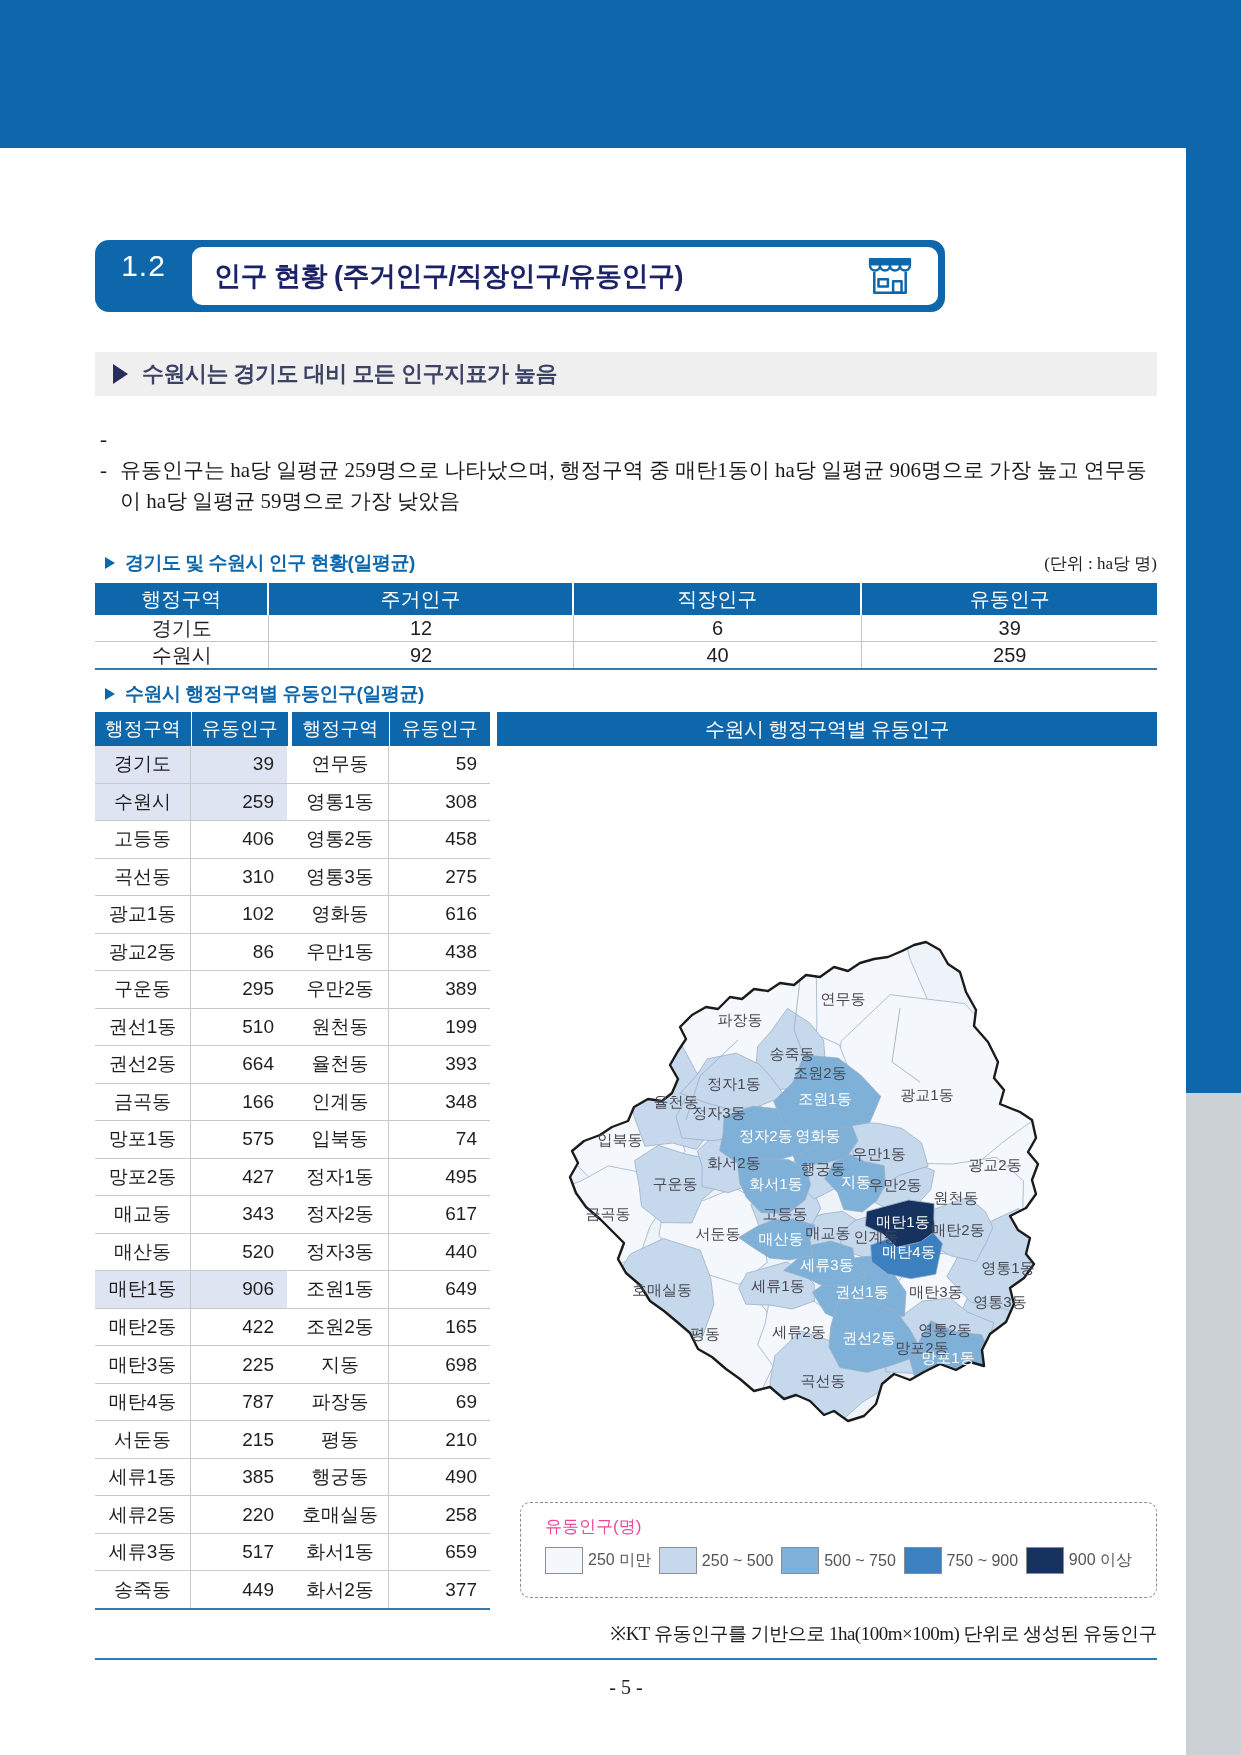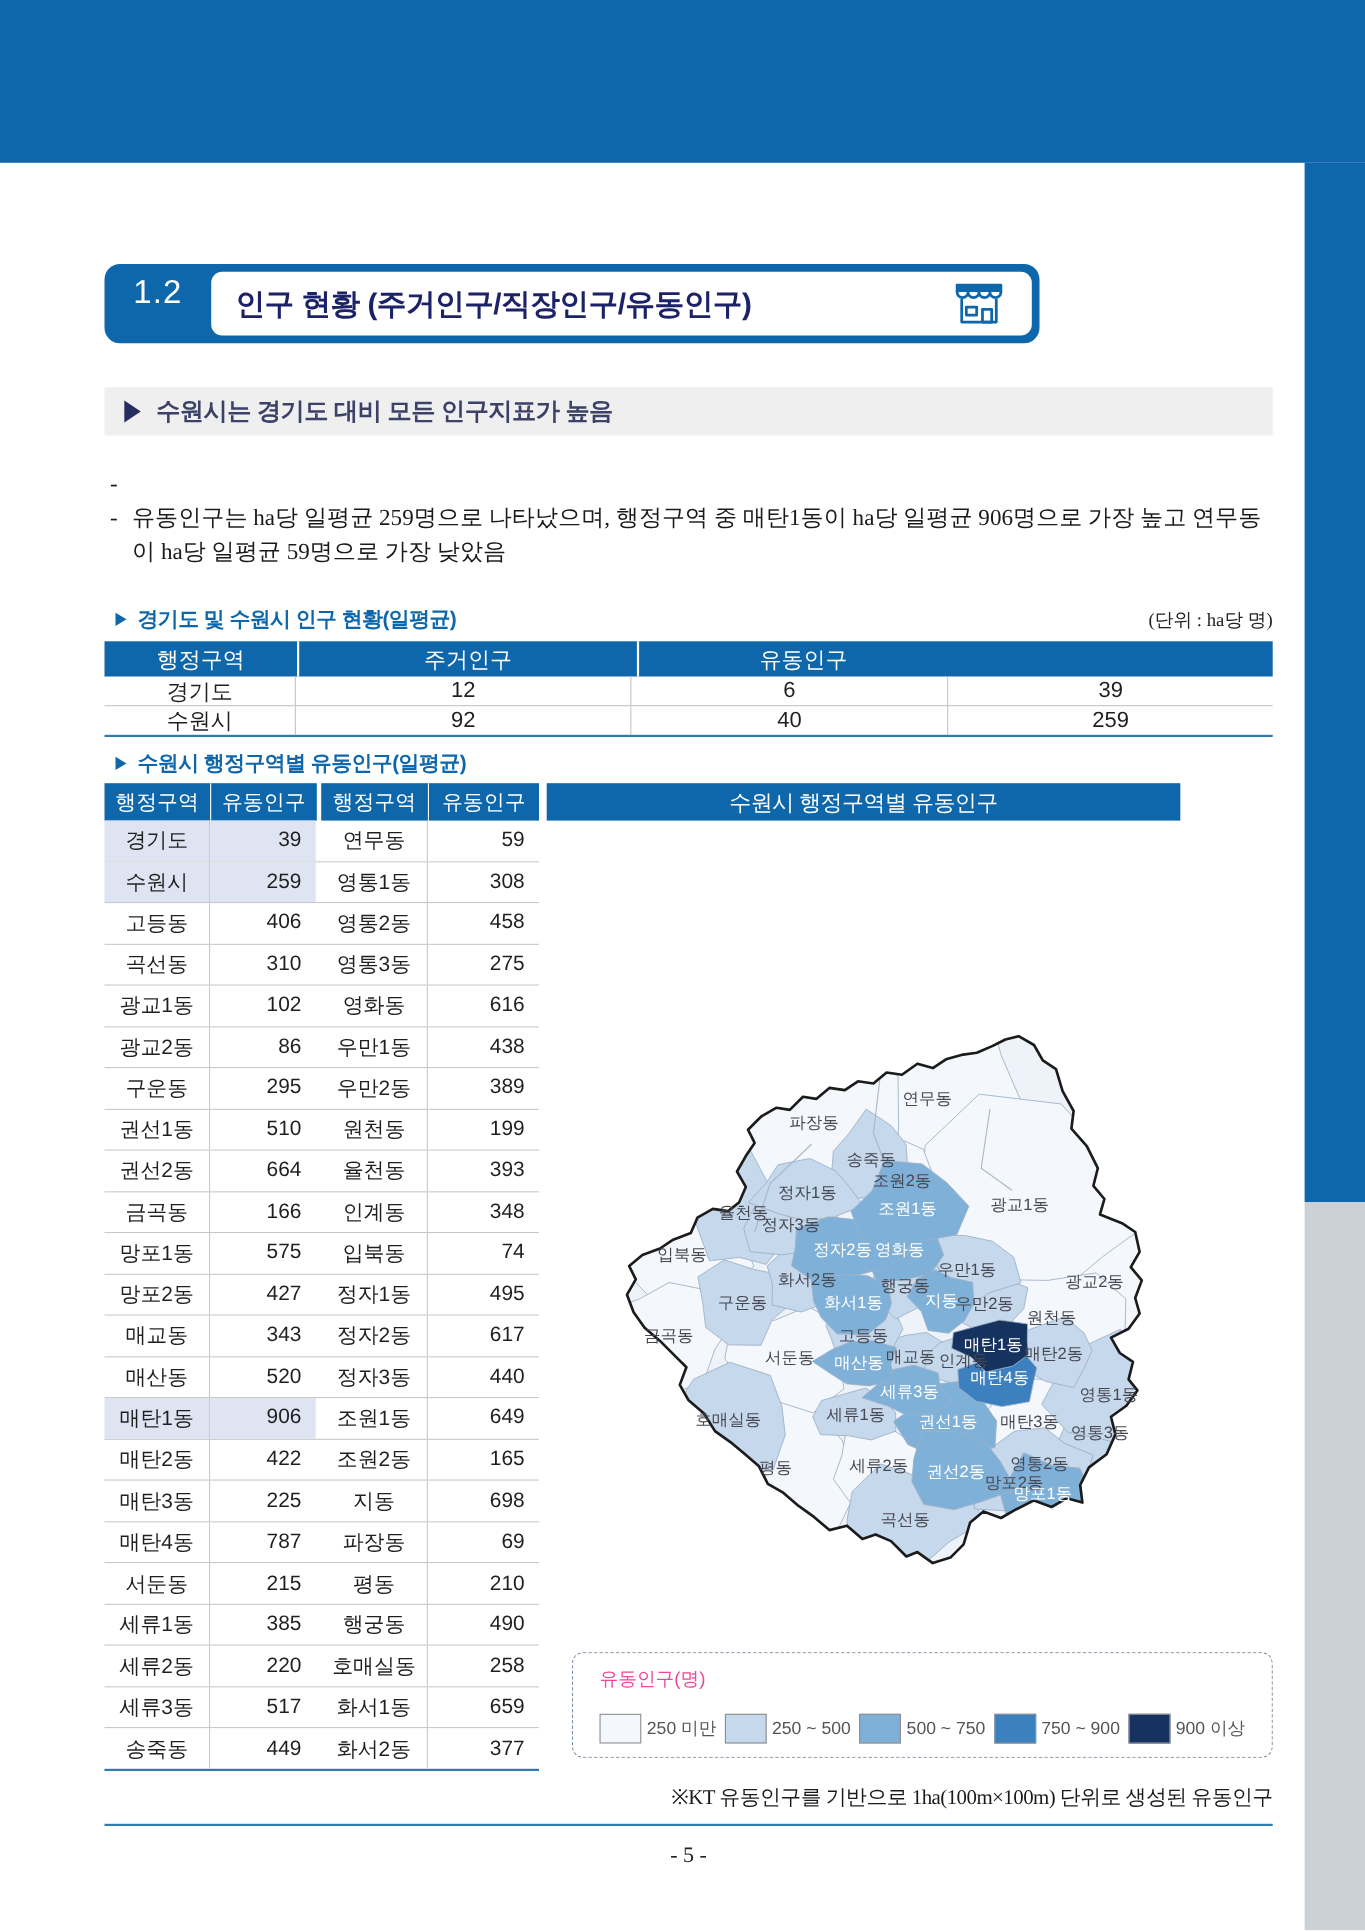--- a/index.html
+++ b/index.html
@@ -66,30 +66,30 @@
   .tc.name{justify-content:center;}
   .tc.num{justify-content:flex-end;padding-right:13px;}
   .c1{width:96px;border-right:1px solid #c9c9c9;}
   .c2{width:96px;}
   .tgap{width:5px;}
   .c3{width:97px;border-right:1px solid #c9c9c9;}
   .c4{width:101px;}
   .hlc{background:#dfe4f3;}
 
   
-  .map-title{left:497px;top:712px;width:576px;height:34px;background:#0f67ab;color:#fff;
+  .map-title{left:497px;top:712px;width:660px;height:34px;background:#0f67ab;color:#fff;
              font-size:20px;display:flex;align-items:center;justify-content:center;letter-spacing:-0.5px;}
   #map-svg{left:455px;top:746px;width:710px;height:710px;}
   .district-label{font-family:"Liberation Sans",sans-serif;font-size:15px;}
 
   
   .legend{left:520px;top:1502px;width:637px;height:96px;border:1px dashed #7d8ea0;border-radius:10px;
           box-sizing:border-box;padding:12px 24px;}
   .legend-title{color:#ec4899;font-size:17px;}
-  .legend-row{display:flex;margin-top:20px;justify-content:space-between;text-align:right;}
+  .legend-row{display:flex;margin-top:9px;justify-content:space-between;text-align:right;}
   .lg-item{display:flex;align-items:center;}
   .lg-sw{width:38px;height:27px;border:1px solid #8e8e8e;box-sizing:border-box;margin-right:5px;}
   .lg-label{color:#555;font-size:16px;white-space:nowrap;}
 
   .kt-note{left:497px;top:1620px;width:660px;text-align:right;font-family:"Liberation Serif",serif;
            font-size:19px;color:#1a1a1a;letter-spacing:-0.5px;}
   .bottom-rule{left:95px;top:1658px;width:1062px;height:2px;background:#2e7cae;}
   .page-num{left:95px;top:1676px;width:1062px;text-align:center;font-family:"Liberation Serif",serif;
             font-size:20px;color:#222;}
 
@@ -140,20 +140,21 @@
   <div class="abs caption cap1">
     <span class="cap-tri"></span>
     <span>경기도 및 수원시 인구 현황(일평균)</span>
   </div>
   <div class="abs unit">(단위 : ha당 명)</div>
 
   <div class="abs t1">
     <div class="hrow">
       <div class="hc w1">행정구역</div>
       <div class="hc w2">주거인구</div>
+      <div class="hc w3">직장인구</div>
       <div class="hc w4">유동인구</div>
     </div>
     <div class="brow">
       <div class="bc w1">경기도</div>
       <div class="bc w2">12</div>
       <div class="bc w3">6</div>
       <div class="bc w4">39</div>
     </div>
     <div class="brow">
       <div class="bc w1">수원시</div>

